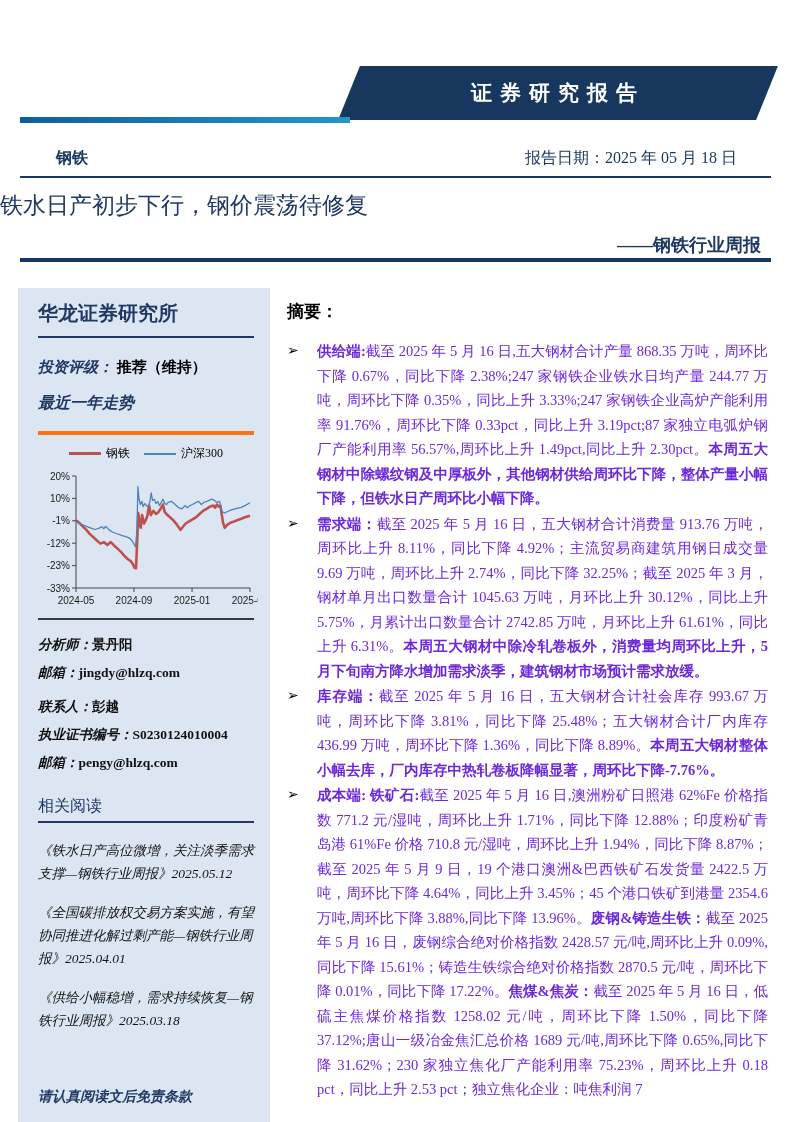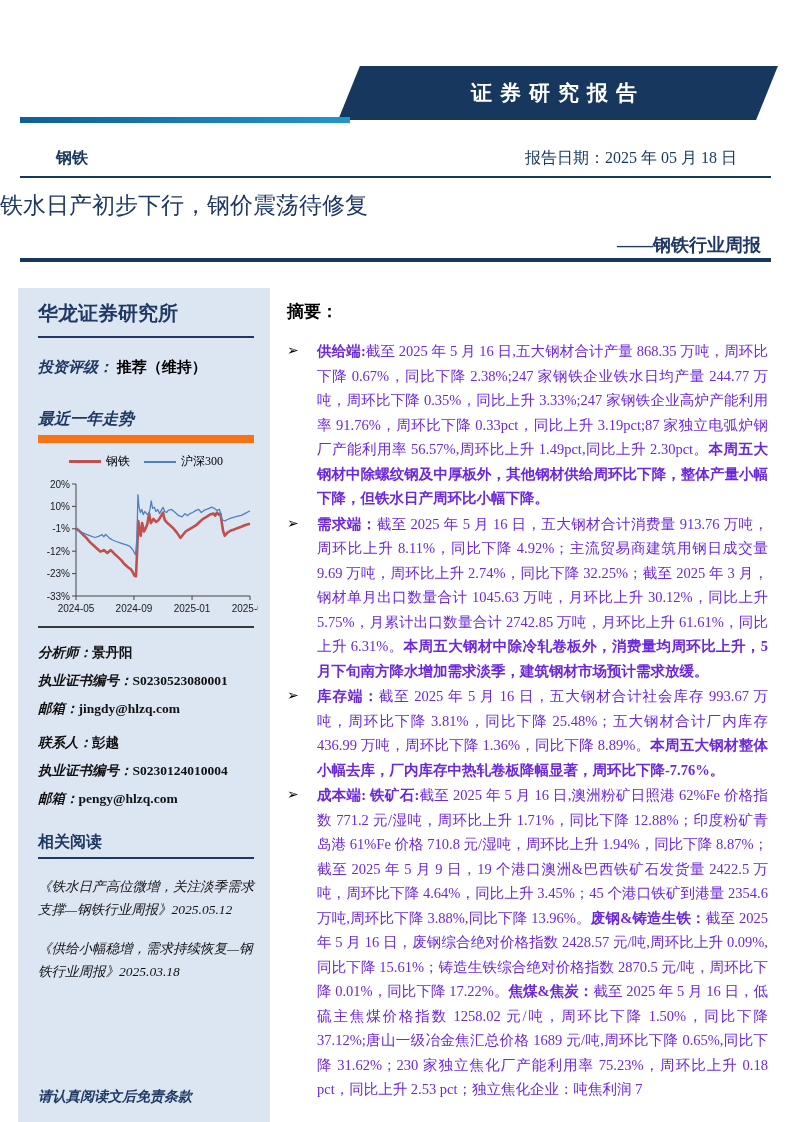--- a/index.html
+++ b/index.html
@@ -20,32 +20,32 @@
   .report-title { position:absolute; left:0; right:0; top:190px; text-align:left; font-size:23px; font-weight:normal; color:#1f3864; }
   .report-subtitle { position:absolute; right:32px; top:233px; font-size:18px; font-weight:bold; color:#1f3864; }
   .rule-2 { position:absolute; left:20px; right:22px; top:258px; height:4px; background:#17375e; }
 
   
   .sidebar { position:absolute; left:18px; top:288px; width:252px; bottom:0; background:#dce6f2; padding:12px 16px 0 20px; }
   .institute { font-size:20px; font-weight:bold; color:#1f3864; padding-bottom:9px; border-bottom:2px solid #1f3864; font-family:"Liberation Sans","DejaVu Sans",sans-serif; }
   .rating-row { margin-top:20px; font-size:15px; }
   .rating-row .lbl { color:#1f3864; font-weight:bold; font-style:italic; }
   .rating-row .val { color:#000; font-weight:bold; }
-  .trend-title { margin-top:32px; font-size:16px; font-weight:bold; font-style:italic; color:#1f3864; padding-bottom:5px; border-bottom:8px solid #f97316; }
+  .trend-title { margin-top:16px; font-size:16px; font-weight:bold; font-style:italic; color:#1f3864; padding-bottom:17px; border-bottom:4px solid #f97316; }
   .legend-row { display:flex; justify-content:center; align-items:center; gap:14px; margin-top:10px; font-size:12px; color:#000; }
   .legend-row .sw { display:inline-block; width:32px; }
   .sw-steel { height:3px; background:#c0504d; }
   .sw-hs300 { height:2px; background:#4f81bd; }
   .legend-item { display:flex; align-items:center; gap:5px; }
   #trend-svg { display:block; margin-top:4px; }
   .chart-sep { height:2px; background:#3a3a3a; margin-top:6px; }
   .person { margin-top:16px; }
   .p-line { font-size:13.5px; font-style:italic; color:#111; margin:10px 0;font-weight:bold; }
   .p-line .pv { font-style:normal; font-family:"Liberation Serif","DejaVu Serif",serif; }
-  .related-title { margin-top:24px; font-size:16px; font-weight:bold; color:#1f3864; padding-bottom:4px; border-bottom:2px solid #1f3864; }
+  .related-title { margin-top:24px; font-size:16px; font-weight:normal; color:#1f3864; padding-bottom:4px; border-bottom:2px solid #1f3864; }
   .related-item { font-size:13.5px; font-style:italic; color:#111; line-height:23px; margin-top:16px; }
   .disclaimer { position:absolute; left:20px; bottom:16px; font-size:14px; font-weight:bold; font-style:italic; color:#1f3864; }
 
   
   .main { position:absolute; left:287px; top:300px; right:25px; }
   .summary-heading { font-size:17px; font-weight:bold; color:#000; }
   .bullets { margin-top:16px; }
   .bullet { display:flex; margin-bottom:1px; }
   .bullet .mark { width:30px; flex:0 0 30px; font-size:14px; color:#000; line-height:24.5px; }
   .bullet .btxt { flex:1; font-size:14.5px; line-height:24.5px; text-align:justify; color:#6d28d9; }
@@ -118,41 +118,39 @@
         <polyline fill="none" stroke="#c0504d" stroke-width="2.6" stroke-linejoin="round" points="38.0,54.4 41.5,57.1 45.0,60.7 48.4,63.9 51.9,68.1 55.4,71.3 58.9,74.5 62.4,77.6 65.8,76.1 69.3,79.1 72.8,76.1 76.3,79.7 79.8,82.9 83.2,86.1 86.7,90.3 90.2,93.5 92.8,95.2 94.6,97.7 96.3,101.5 98.0,102.3 99.2,75.5 100.3,47.0 101.5,56.5 102.7,61.8 104.1,49.1 105.9,57.5 107.6,54.4 109.3,50.2 111.1,39.6 112.8,49.1 115.4,44.9 118.0,48.0 120.6,45.9 123.3,41.7 125.0,38.5 126.7,45.9 129.4,49.1 132.0,51.2 135.4,54.4 138.9,58.6 142.4,63.9 145.0,60.7 147.6,57.5 151.1,55.4 154.6,53.3 158.1,51.2 161.5,48.0 165.0,44.9 168.5,42.8 172.0,40.6 175.5,39.6 177.2,41.7 178.9,38.5 180.7,40.6 182.4,39.6 185.0,56.5 186.8,61.8 189.4,58.6 192.9,56.5 196.3,55.4 199.8,54.0 203.3,52.7 206.8,51.2 212.0,49.7"></polyline>
         <polyline fill="none" stroke="#4f81bd" stroke-width="1.3" stroke-linejoin="round" points="38.0,55.4 43.2,58.2 48.4,60.3 53.7,62.4 57.1,63.5 60.6,62.4 64.1,60.7 65.8,62.8 67.6,60.3 71.1,63.9 74.5,66.0 78.0,67.5 81.5,68.7 85.0,69.8 88.5,70.9 91.9,72.3 94.6,75.5 96.3,78.7 97.5,80.8 98.9,64.9 99.9,20.6 101.0,33.2 102.4,38.5 103.8,35.4 105.2,40.6 106.7,37.5 108.5,39.6 110.2,40.6 112.0,35.4 113.2,26.9 114.6,34.3 116.3,33.2 118.0,37.5 119.8,35.4 121.5,39.6 123.3,36.4 125.0,33.2 126.7,37.5 128.5,38.5 130.2,36.4 133.7,35.4 137.2,38.5 140.7,41.7 144.1,42.8 146.8,39.6 149.4,41.7 152.0,39.6 154.6,38.5 158.1,36.4 160.7,35.4 163.3,38.5 165.9,36.4 168.5,35.4 171.1,34.3 173.7,33.2 176.3,34.3 178.9,36.4 181.5,35.4 184.2,45.9 186.8,47.0 189.4,45.5 192.9,44.2 196.3,43.2 199.8,42.1 203.3,41.3 206.8,39.6 212.0,36.8"></polyline>
       </svg>
     <div class="chart-sep"></div>
 
     <div class="person">
       <div class="p-line">
         <span>分析师：</span><span class="pv">景丹阳</span>
       </div>
       <div class="p-line">
-        <span>执业证书编号：</span><span class="pv">S0230523080001</span>
-      </div>
-      <div class="p-line">
         <span>邮箱：</span><span class="pv">jingdy@hlzq.com</span>
       </div>
     </div>
 
     <div class="person">
       <div class="p-line">
         <span>联系人：</span><span class="pv">彭越</span>
       </div>
       <div class="p-line">
         <span>执业证书编号：</span><span class="pv">S0230124010004</span>
       </div>
       <div class="p-line">
         <span>邮箱：</span><span class="pv">pengy@hlzq.com</span>
       </div>
     </div>
 
     <div class="related-title">相关阅读</div>
     <div class="related-item">《铁水日产高位微增，关注淡季需求支撑—钢铁行业周报》2025.05.12</div>
+    <div class="related-item">《全国碳排放权交易方案实施，有望协同推进化解过剩产能—钢铁行业周报》2025.04.01</div>
     <div class="related-item">《供给小幅稳增，需求持续恢复—钢铁行业周报》2025.03.18</div>
 
     <div class="disclaimer">请认真阅读文后免责条款</div>
   </div>
 
   <div class="main">
     <div class="summary-heading">摘要：</div>
     <div class="bullets">
 
       <div class="bullet">

